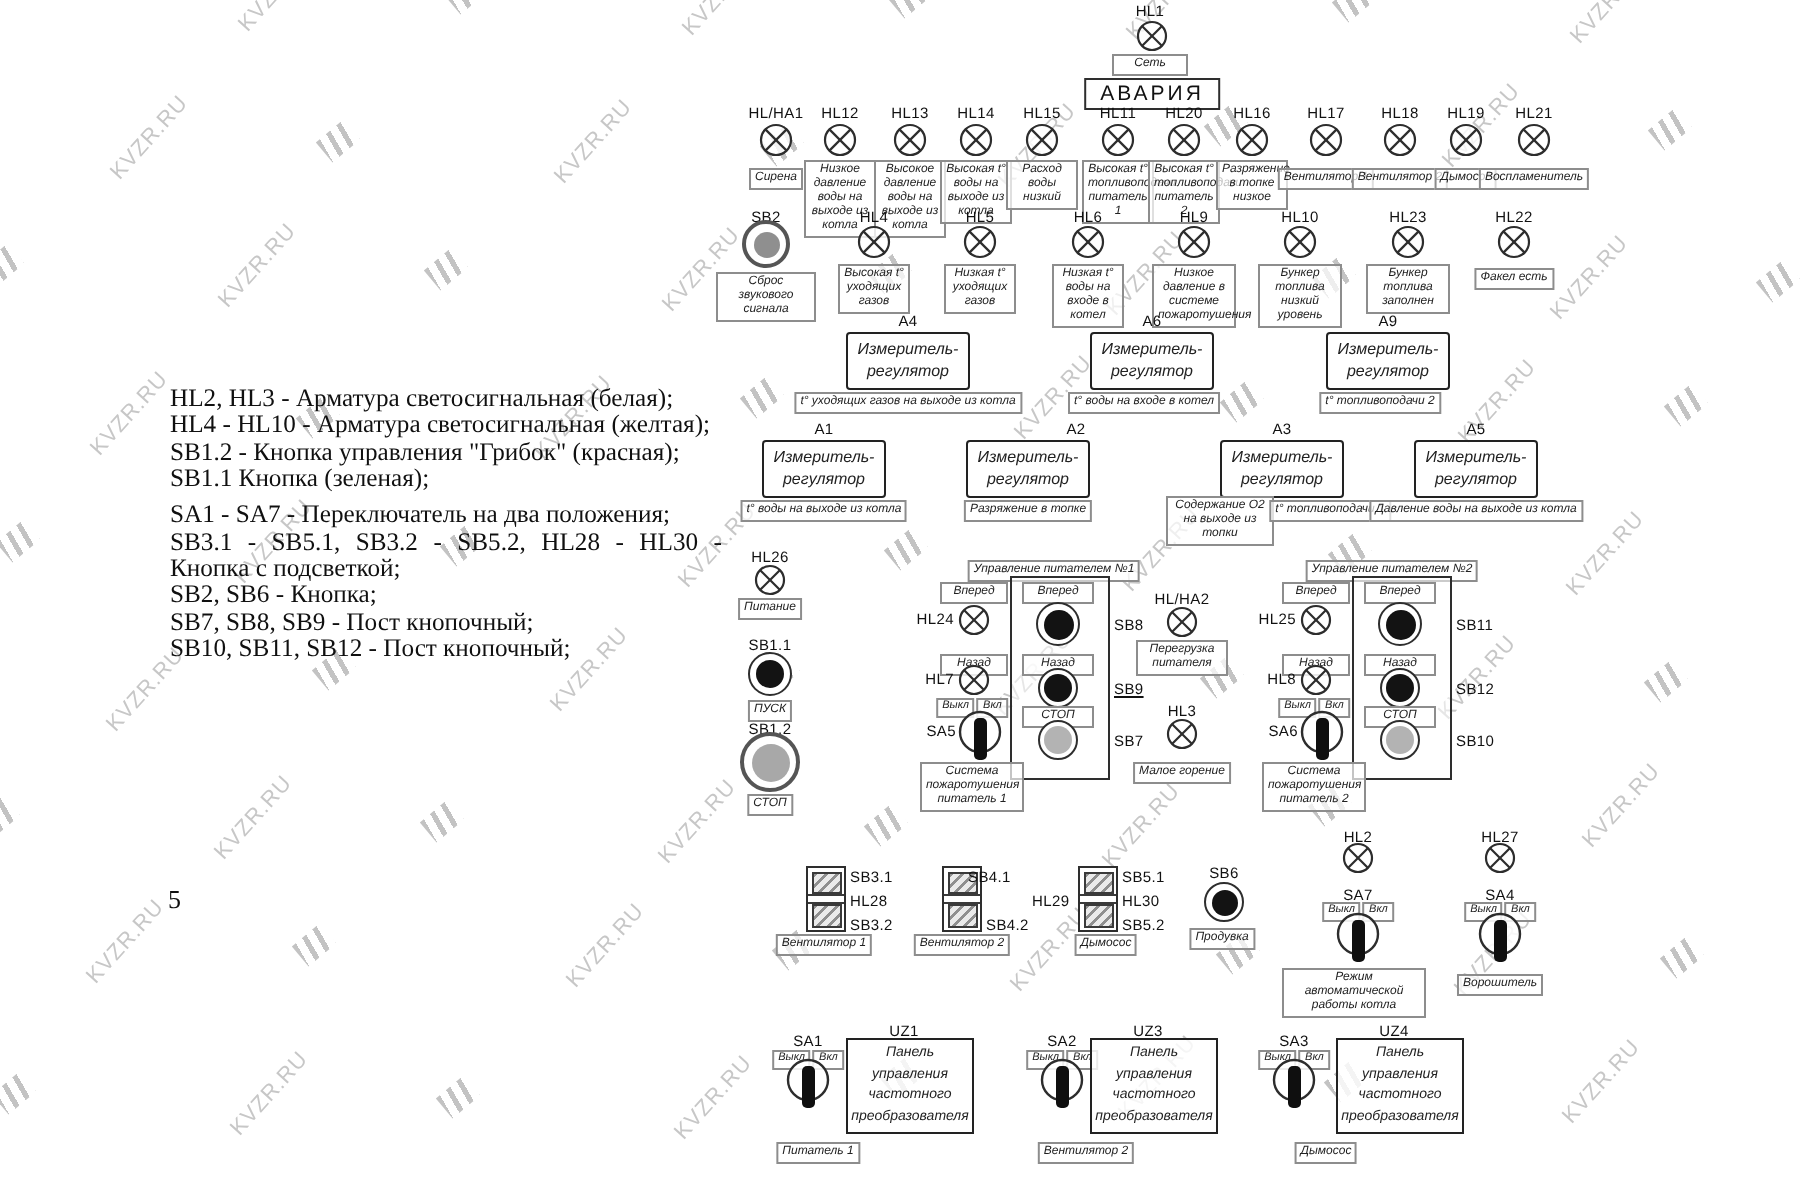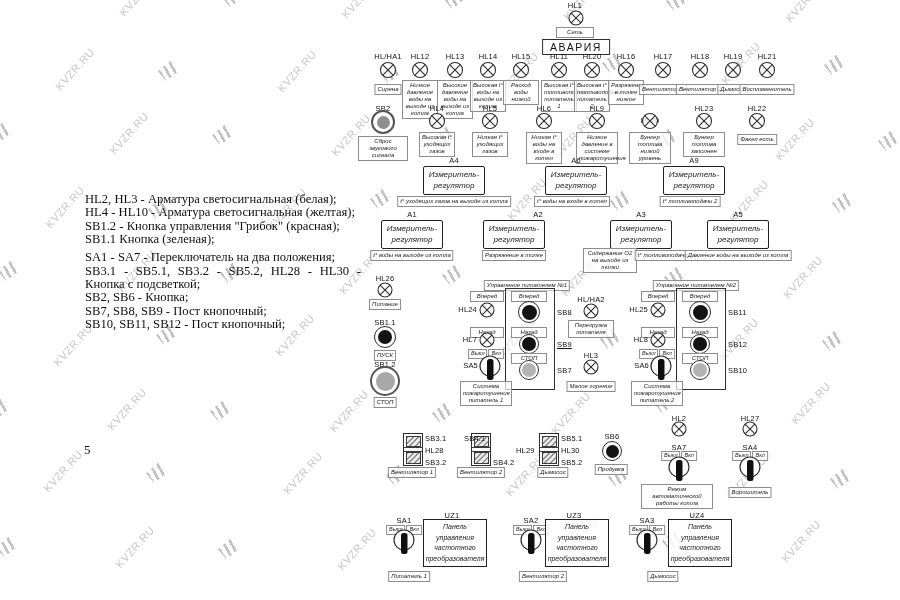--- a/index.html
+++ b/index.html
@@ -289,21 +289,21 @@
       <div class="cap" style="position: absolute; left: 544px; top: 132px; width: 30px;">Низкая t° воды на входе в котел</div>
       <div class="idlbl" style="position: absolute; left: 597px; top: 105px;">HL9</div>
       <div class="lamp" style="position: absolute; left: 597px; top: 121px;"><svg width="17" height="17" viewBox="0 0 17 17">
           <g stroke="#2d2d2d" stroke-width="1.1" fill="rgba(255,255,255,.8)">
             <circle cx="8.5" cy="8.5" r="7.5"></circle>
             <line x1="3.2" y1="3.2" x2="13.8" y2="13.8"></line>
             <line x1="13.8" y1="3.2" x2="3.2" y2="13.8"></line>
           </g>
         </svg></div>
       <div class="cap" style="position: absolute; left: 597px; top: 132px; width: 36px;">Низкое давление в системе пожаротушения</div>
-      <div class="idlbl" style="position: absolute; left: 650px; top: 105px; margin-top: 12px;">HL10</div>
+      <div class="idlbl" style="position: absolute; left: 650px; top: 105px;">HL10</div>
       <div class="lamp" style="position: absolute; left: 650px; top: 121px;"><svg width="17" height="17" viewBox="0 0 17 17">
           <g stroke="#2d2d2d" stroke-width="1.1" fill="rgba(255,255,255,.8)">
             <circle cx="8.5" cy="8.5" r="7.5"></circle>
             <line x1="3.2" y1="3.2" x2="13.8" y2="13.8"></line>
             <line x1="13.8" y1="3.2" x2="3.2" y2="13.8"></line>
           </g>
         </svg></div>
       <div class="cap" style="position: absolute; left: 650px; top: 132px; width: 36px;">Бункер топлива низкий уровень</div>
       <div class="idlbl" style="position: absolute; left: 704px; top: 105px;">HL23</div>
       <div class="lamp" style="position: absolute; left: 704px; top: 121px;"><svg width="17" height="17" viewBox="0 0 17 17">
@@ -479,21 +479,21 @@
       </div>
       <div class="idlbl ls" style="position: absolute; left: 425px; top: 435px;">SB3.1</div>
       <div class="idlbl ls" style="position: absolute; left: 425px; top: 447px;">HL28</div>
       <div class="idlbl ls" style="position: absolute; left: 425px; top: 459px;">SB3.2</div>
       <div class="cap nw" style="position: absolute; left: 412px; top: 467px;">Вентилятор 1</div>
       <div class="litblock" style="position: absolute; left: 471px; top: 433px;">
         <span class="hp"></span>
         <span class="mid"></span>
         <span class="hp"></span>
       </div>
-      <div class="idlbl ls" style="position: absolute; left: 464px; top: 435px;">SB4.1</div>
+      <div class="idlbl ls" style="position: absolute; left: 484px; top: 435px;">SB4.1</div>
       <div class="idlbl ls" style="position: absolute; left: 493px; top: 447px; margin-left: 23px;">HL29</div>
       <div class="idlbl ls" style="position: absolute; left: 493px; top: 459px;">SB4.2</div>
       <div class="cap nw" style="position: absolute; left: 481px; top: 467px;">Вентилятор 2</div>
       <div class="litblock" style="position: absolute; left: 539px; top: 433px;">
         <span class="hp"></span>
         <span class="mid"></span>
         <span class="hp"></span>
       </div>
       <div class="idlbl ls" style="position: absolute; left: 561px; top: 435px;">SB5.1</div>
       <div class="idlbl ls" style="position: absolute; left: 561px; top: 447px;">HL30</div>

